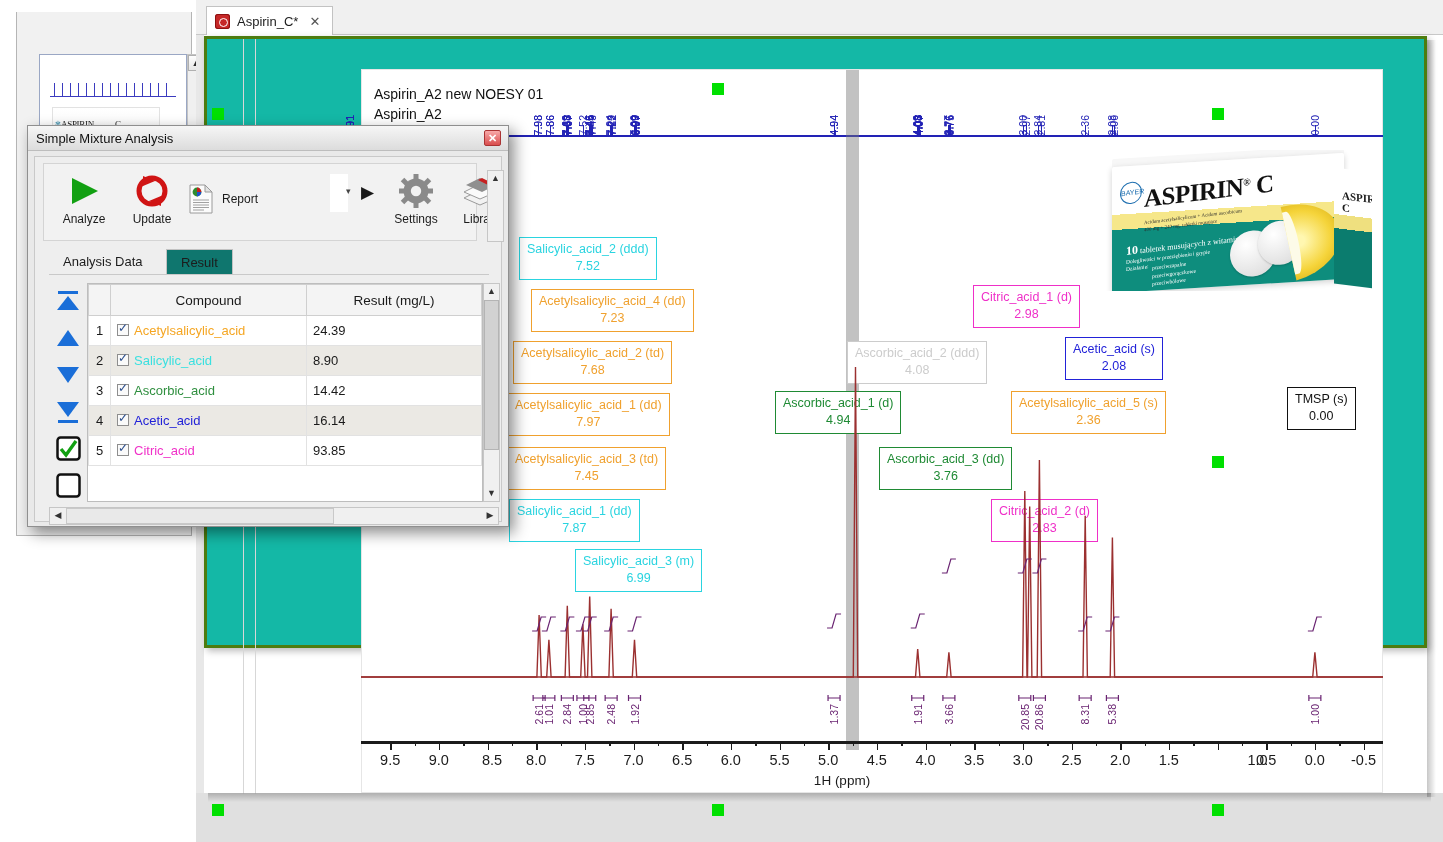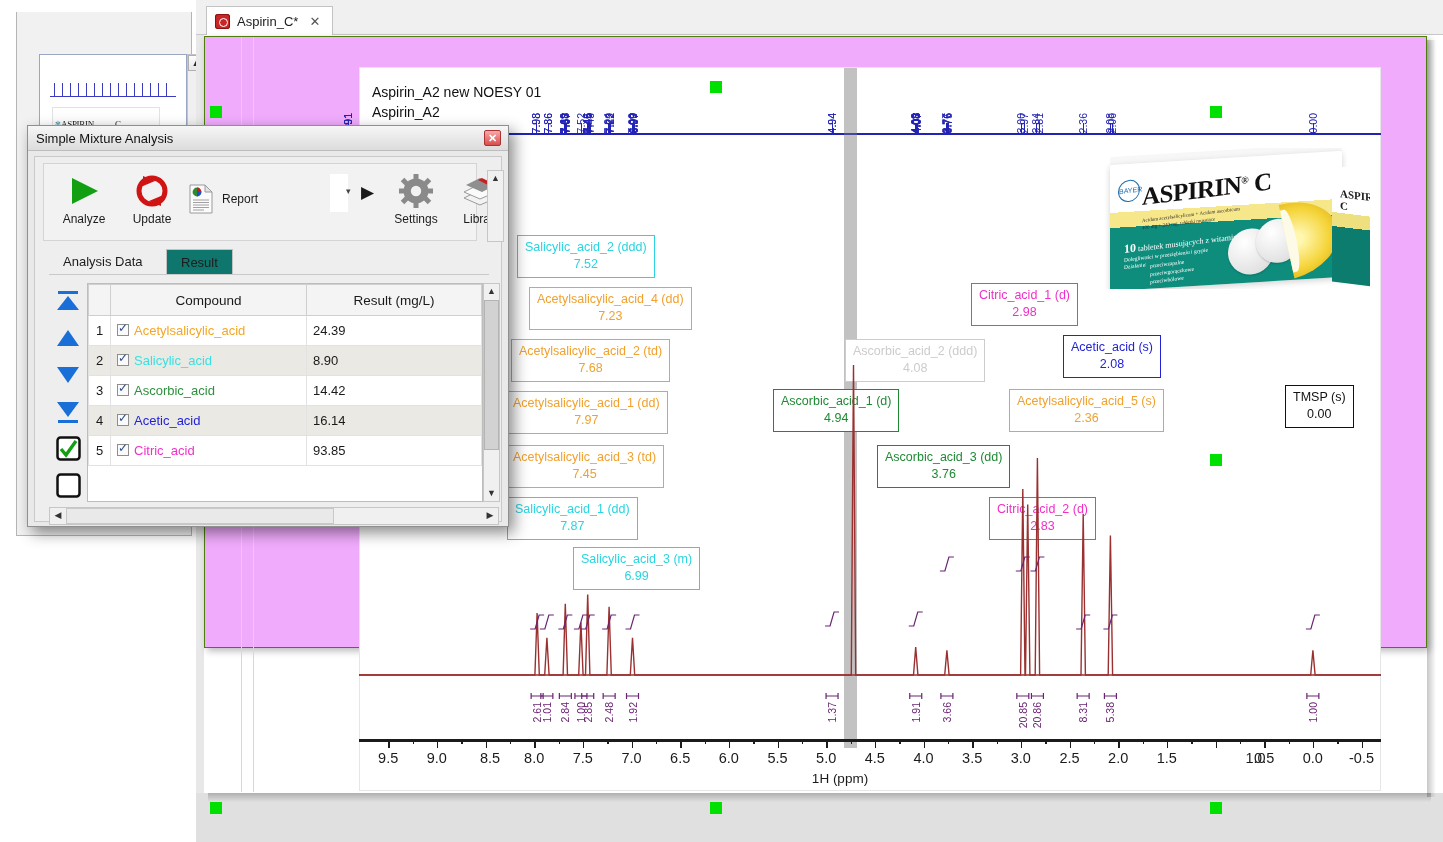--- a/index.html
+++ b/index.html
@@ -67,21 +67,21 @@
     box-shadow: inset 0 0 0 1px #8d1111;
   }
   .tab-icon::after {
     content:''; position:absolute; left:4px; top:4px; width:7px; height:7px;
     border-radius:50%; border:1.6px solid #fff;
   }
   .tab-close { font-size:13px; color:#555; margin-left:4px; }
 
   .doc-canvas {
     position:absolute; left:204px; top:36px; width:1223px; height:612px;
-    background:#f0abfc; border:1px solid #4d7c0f;
+    background:#14b8a6; border:3px solid #4d7c0f;
     box-shadow: 3px 3px 7px rgba(0,0,0,0.28);
   }
   .doc-shadow-r { position:absolute; left:1427px; top:40px; width:9px; height:757px; background:linear-gradient(90deg,rgba(0,0,0,0.22),rgba(0,0,0,0)); }
   .doc-shadow-b { position:absolute; left:208px; top:793px; width:1223px; height:9px; background:linear-gradient(180deg,rgba(0,0,0,0.22),rgba(0,0,0,0)); }
 
   
   .ws-left-edge { position:absolute; left:196px; top:35px; width:8px; height:758px; background:#e8e8e8; }
   .ws-bottom { position:absolute; left:196px; top:793px; width:1247px; height:49px; background:#e0e0e0; }
   .ws-divider { position:absolute; left:240px; top:36px; width:1px; height:757px; background:#d7d7d7; }
   .ws-divider2 { position:absolute; left:252px; top:36px; width:1px; height:757px; background:#d7d7d7; }

